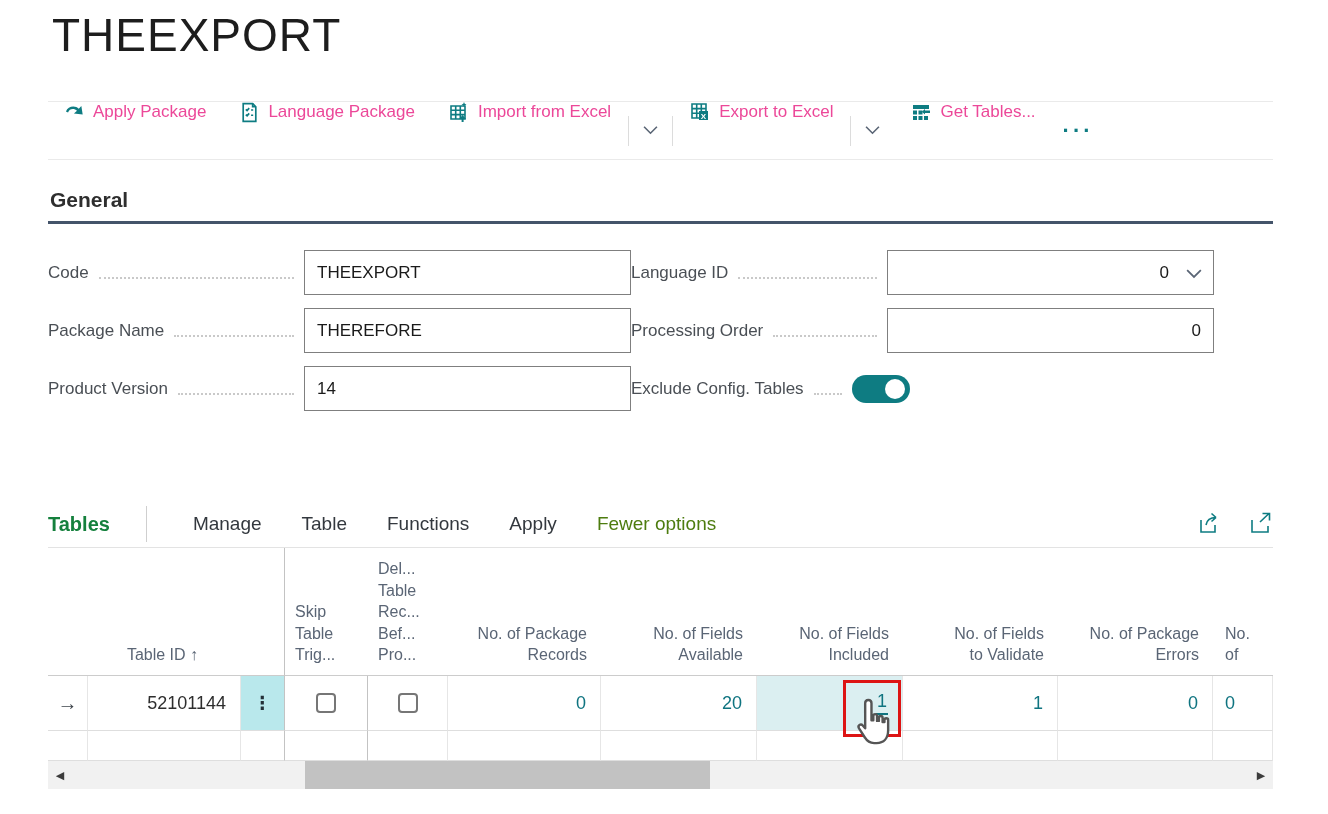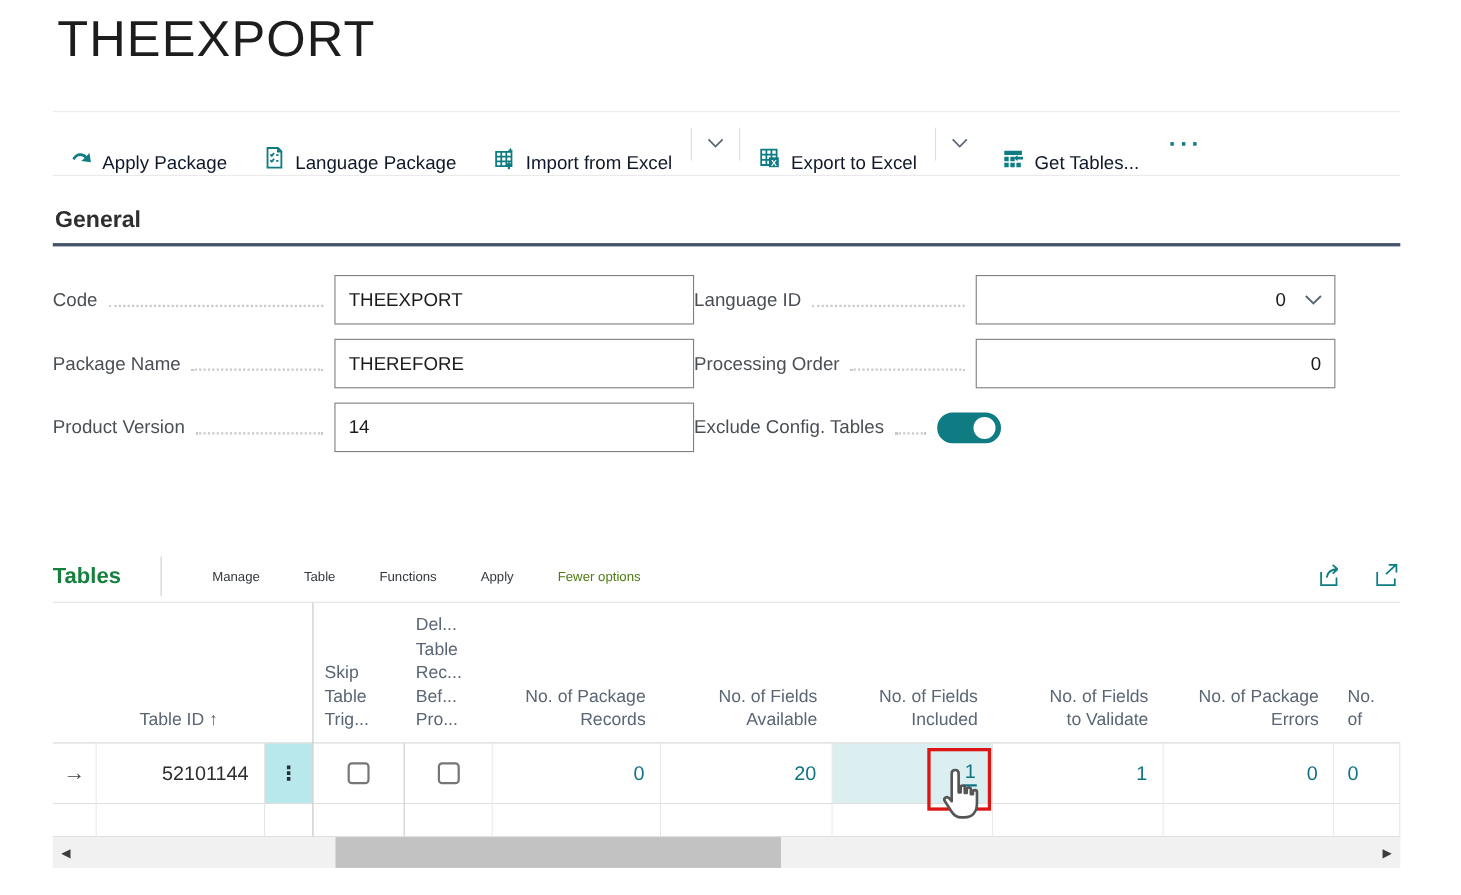--- a/index.html
+++ b/index.html
@@ -7,22 +7,22 @@
               font-family:"Liberation Sans","DejaVu Sans",sans-serif; color:#262626; }
 
   
   .page-title { position:absolute; left:52px; top:8px; font-size:46px; font-weight:300;
                 letter-spacing:1px; color:#1d1d1d; }
 
   
   .toolbar { position:absolute; left:48px; top:101px; width:1225px; height:59px;
              border-top:1px solid #eaeaea; border-bottom:1px solid #eaeaea;
              display:flex; align-items:center; }
-  .tb-item { display:flex; align-items:flex-end; gap:9px; background:none; border:none;
-             font-family:inherit; font-size:17px; color:#0f172a; padding:0 17px; cursor:pointer; height:100%; }
+  .tb-item { display:flex; align-items:flex-start; gap:9px; background:none; border:none;
+             font-family:inherit; font-size:17px; color:#ec4899; padding:0 17px; cursor:pointer; height:100%; }
   .tb-item svg { flex:0 0 auto; }
   .tb-sep { width:1px; height:30px; background:#dcdcdc; }
   .tb-chev { background:none; border:none; padding:0 14px; cursor:pointer; height:100%; display:flex; align-items:center;}
   .tb-more { background:none; border:none; color:#0e7c82; font-size:22px; font-weight:700;
              letter-spacing:3px; padding:0 10px; cursor:pointer; line-height:1; }
 
   
   .general { position:absolute; left:48px; top:188px; width:1225px; }
   .sec-heading { font-size:21px; font-weight:700; color:#2e2e2e; margin-left:2px; cursor:pointer; }
   .sec-rule { height:3px; background:#44546a; margin-top:9px; }
@@ -39,21 +39,21 @@
   .toggle { width:58px; height:28px; background:#0e7c82; border-radius:15px; position:relative;
             border:none; cursor:pointer; }
   .toggle .knob { position:absolute; right:5px; top:4px; width:20px; height:20px;
                   background:#fff; border-radius:50%; }
 
   
   .tables { position:absolute; left:48px; top:501px; width:1225px; }
   .tbl-caption-row { display:flex; align-items:center; height:46px; }
   .tbl-caption { font-size:20px; font-weight:700; color:#15803d; cursor:pointer; }
   .cap-sep { width:1px; height:36px; background:#cfcfcf; margin:0 26px 0 36px; }
-  .tbl-menu-item { background:none; border:none; font-family:inherit; font-size:12px;
+  .tbl-menu-item { background:none; border:none; font-family:inherit; font-size:19px;
                    color:#33383e; padding:0 20px; cursor:pointer; height:100%; }
   .tbl-menu-item.fewer { color:#4d7c0f; }
   .cap-icons { margin-left:auto; display:flex; gap:28px; align-items:center; }
   .cap-icons button { background:none; border:none; cursor:pointer; padding:0; }
 
   
   .grid { border-top:1px solid #e3e3e3; display:grid;
           grid-template-columns:40px 153px 44px 83px 80px 153px 156px 146px 155px 155px 60px; }
   .gh { display:flex; align-items:flex-end; font-size:16px; color:#5a6575;
         padding:0 14px 9px 10px; white-space:pre-line; line-height:1.35; cursor:pointer;

